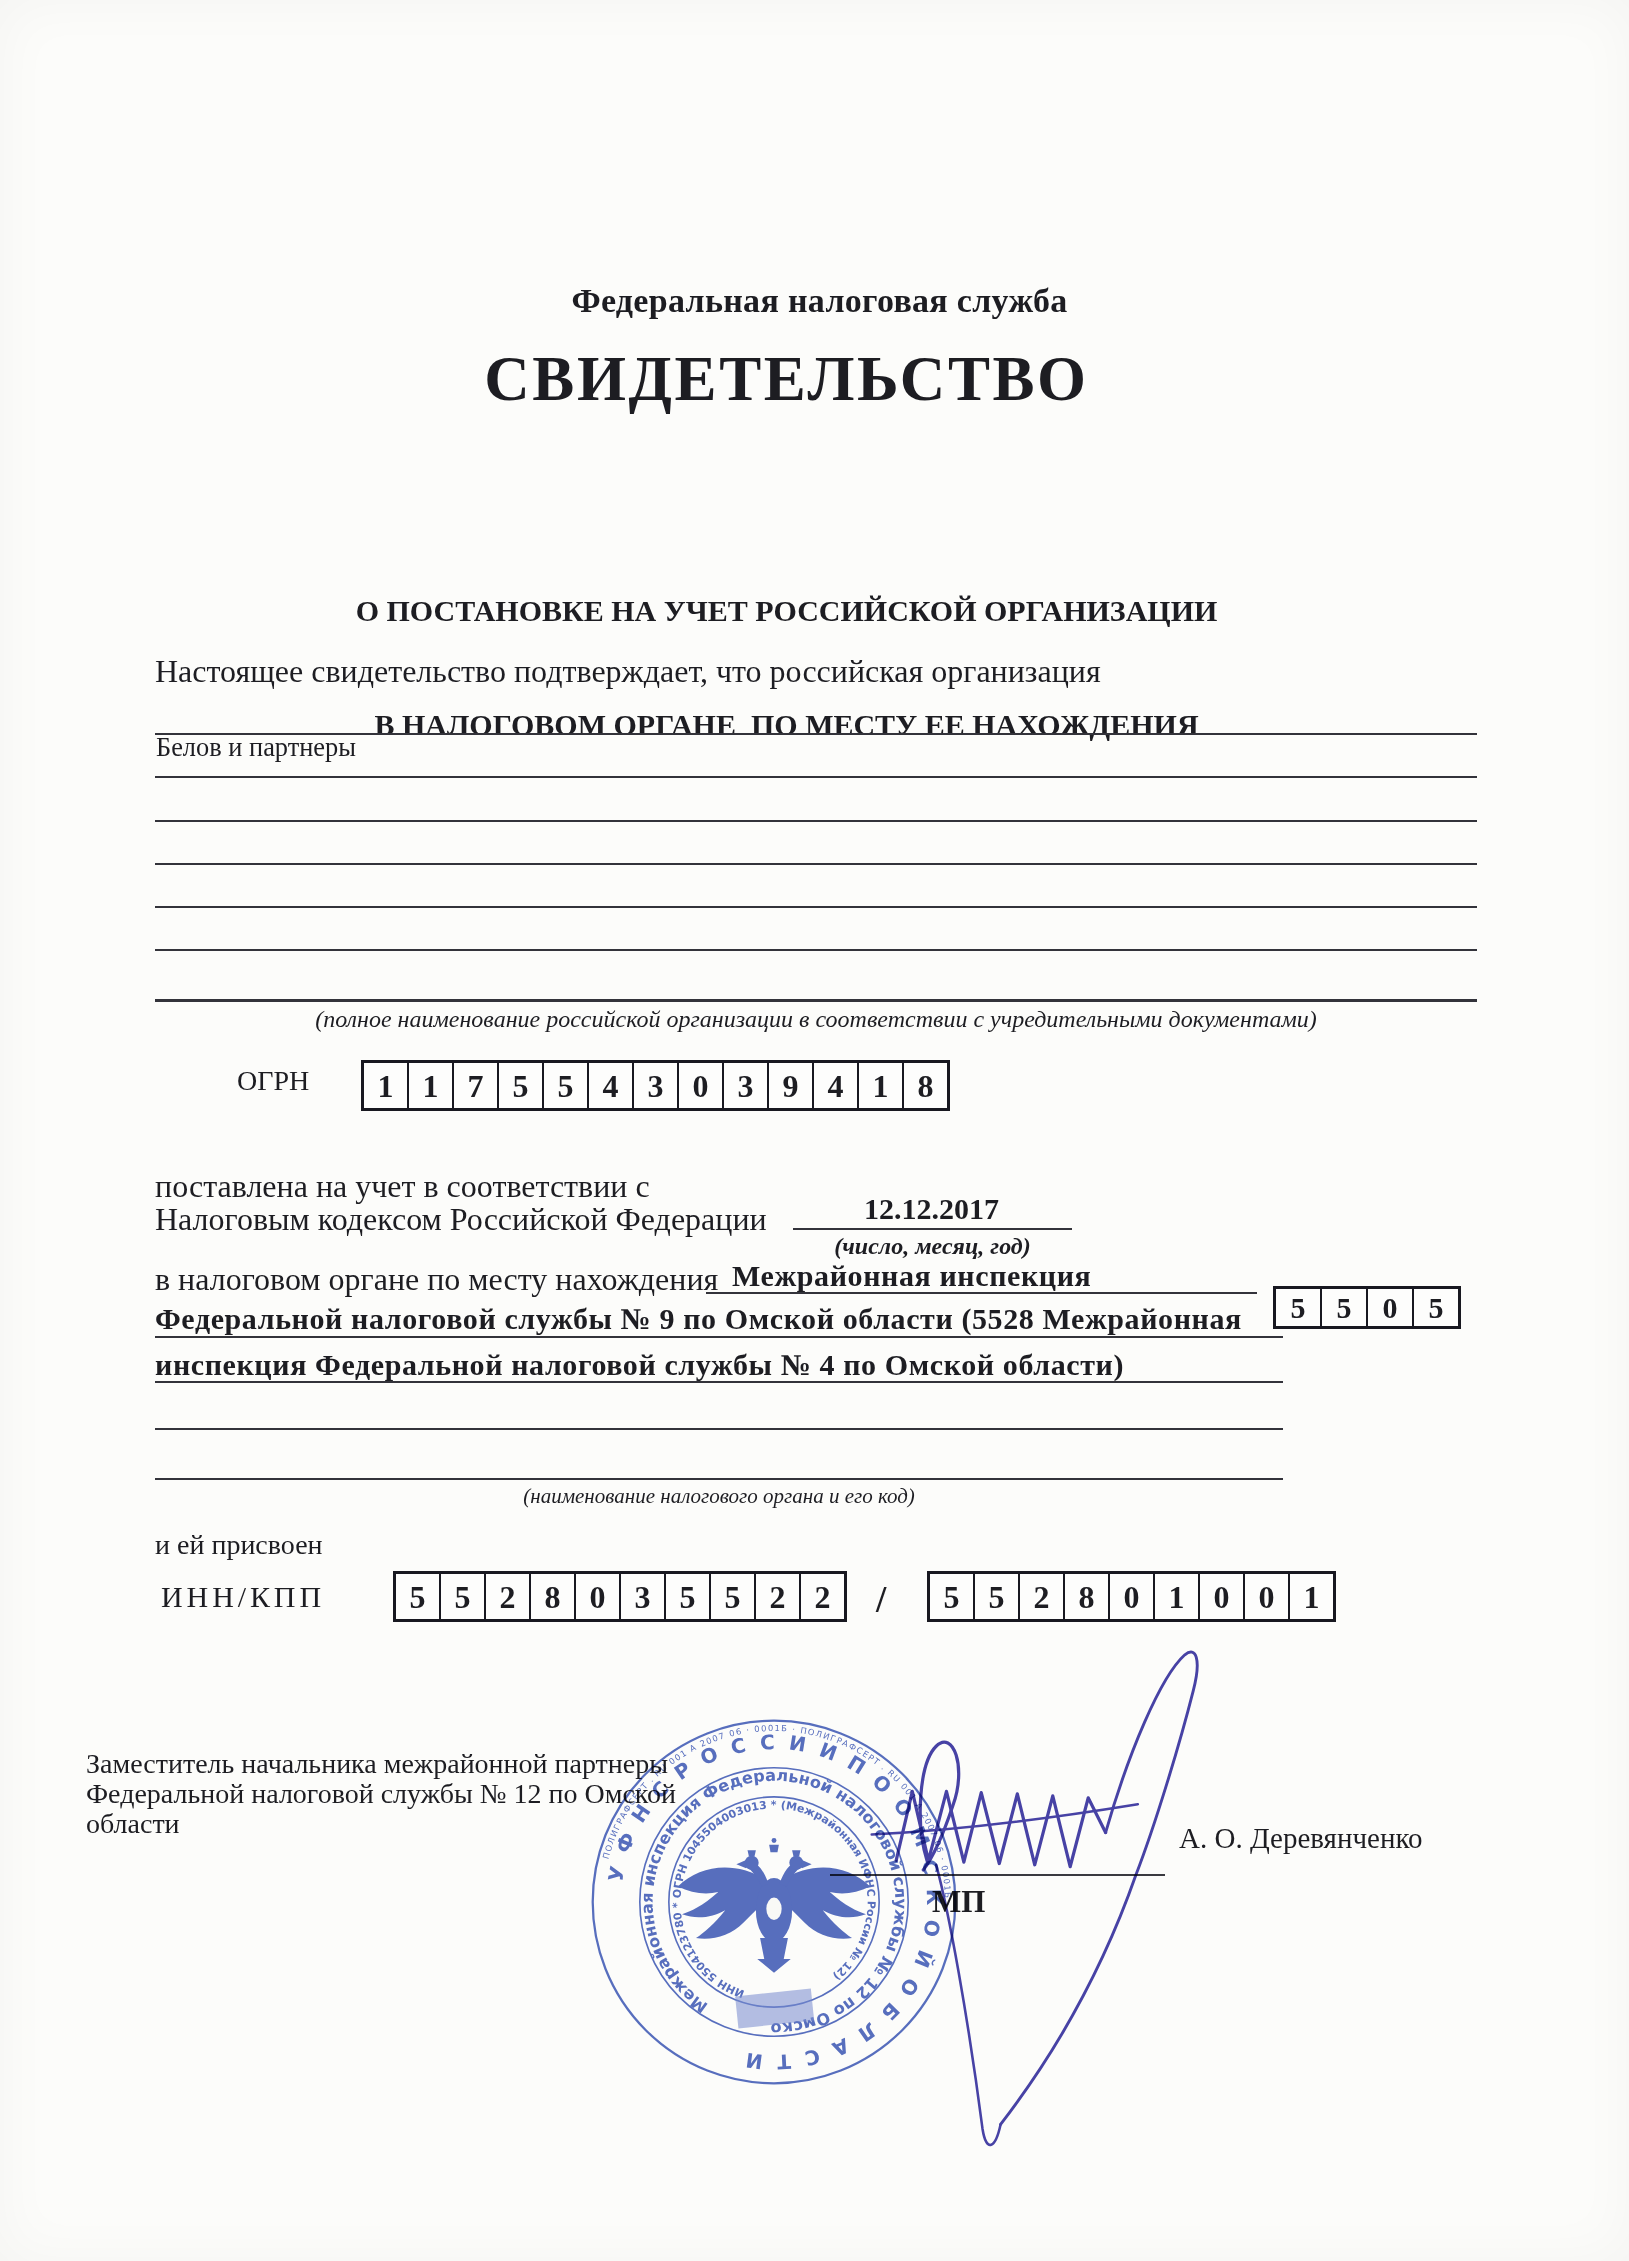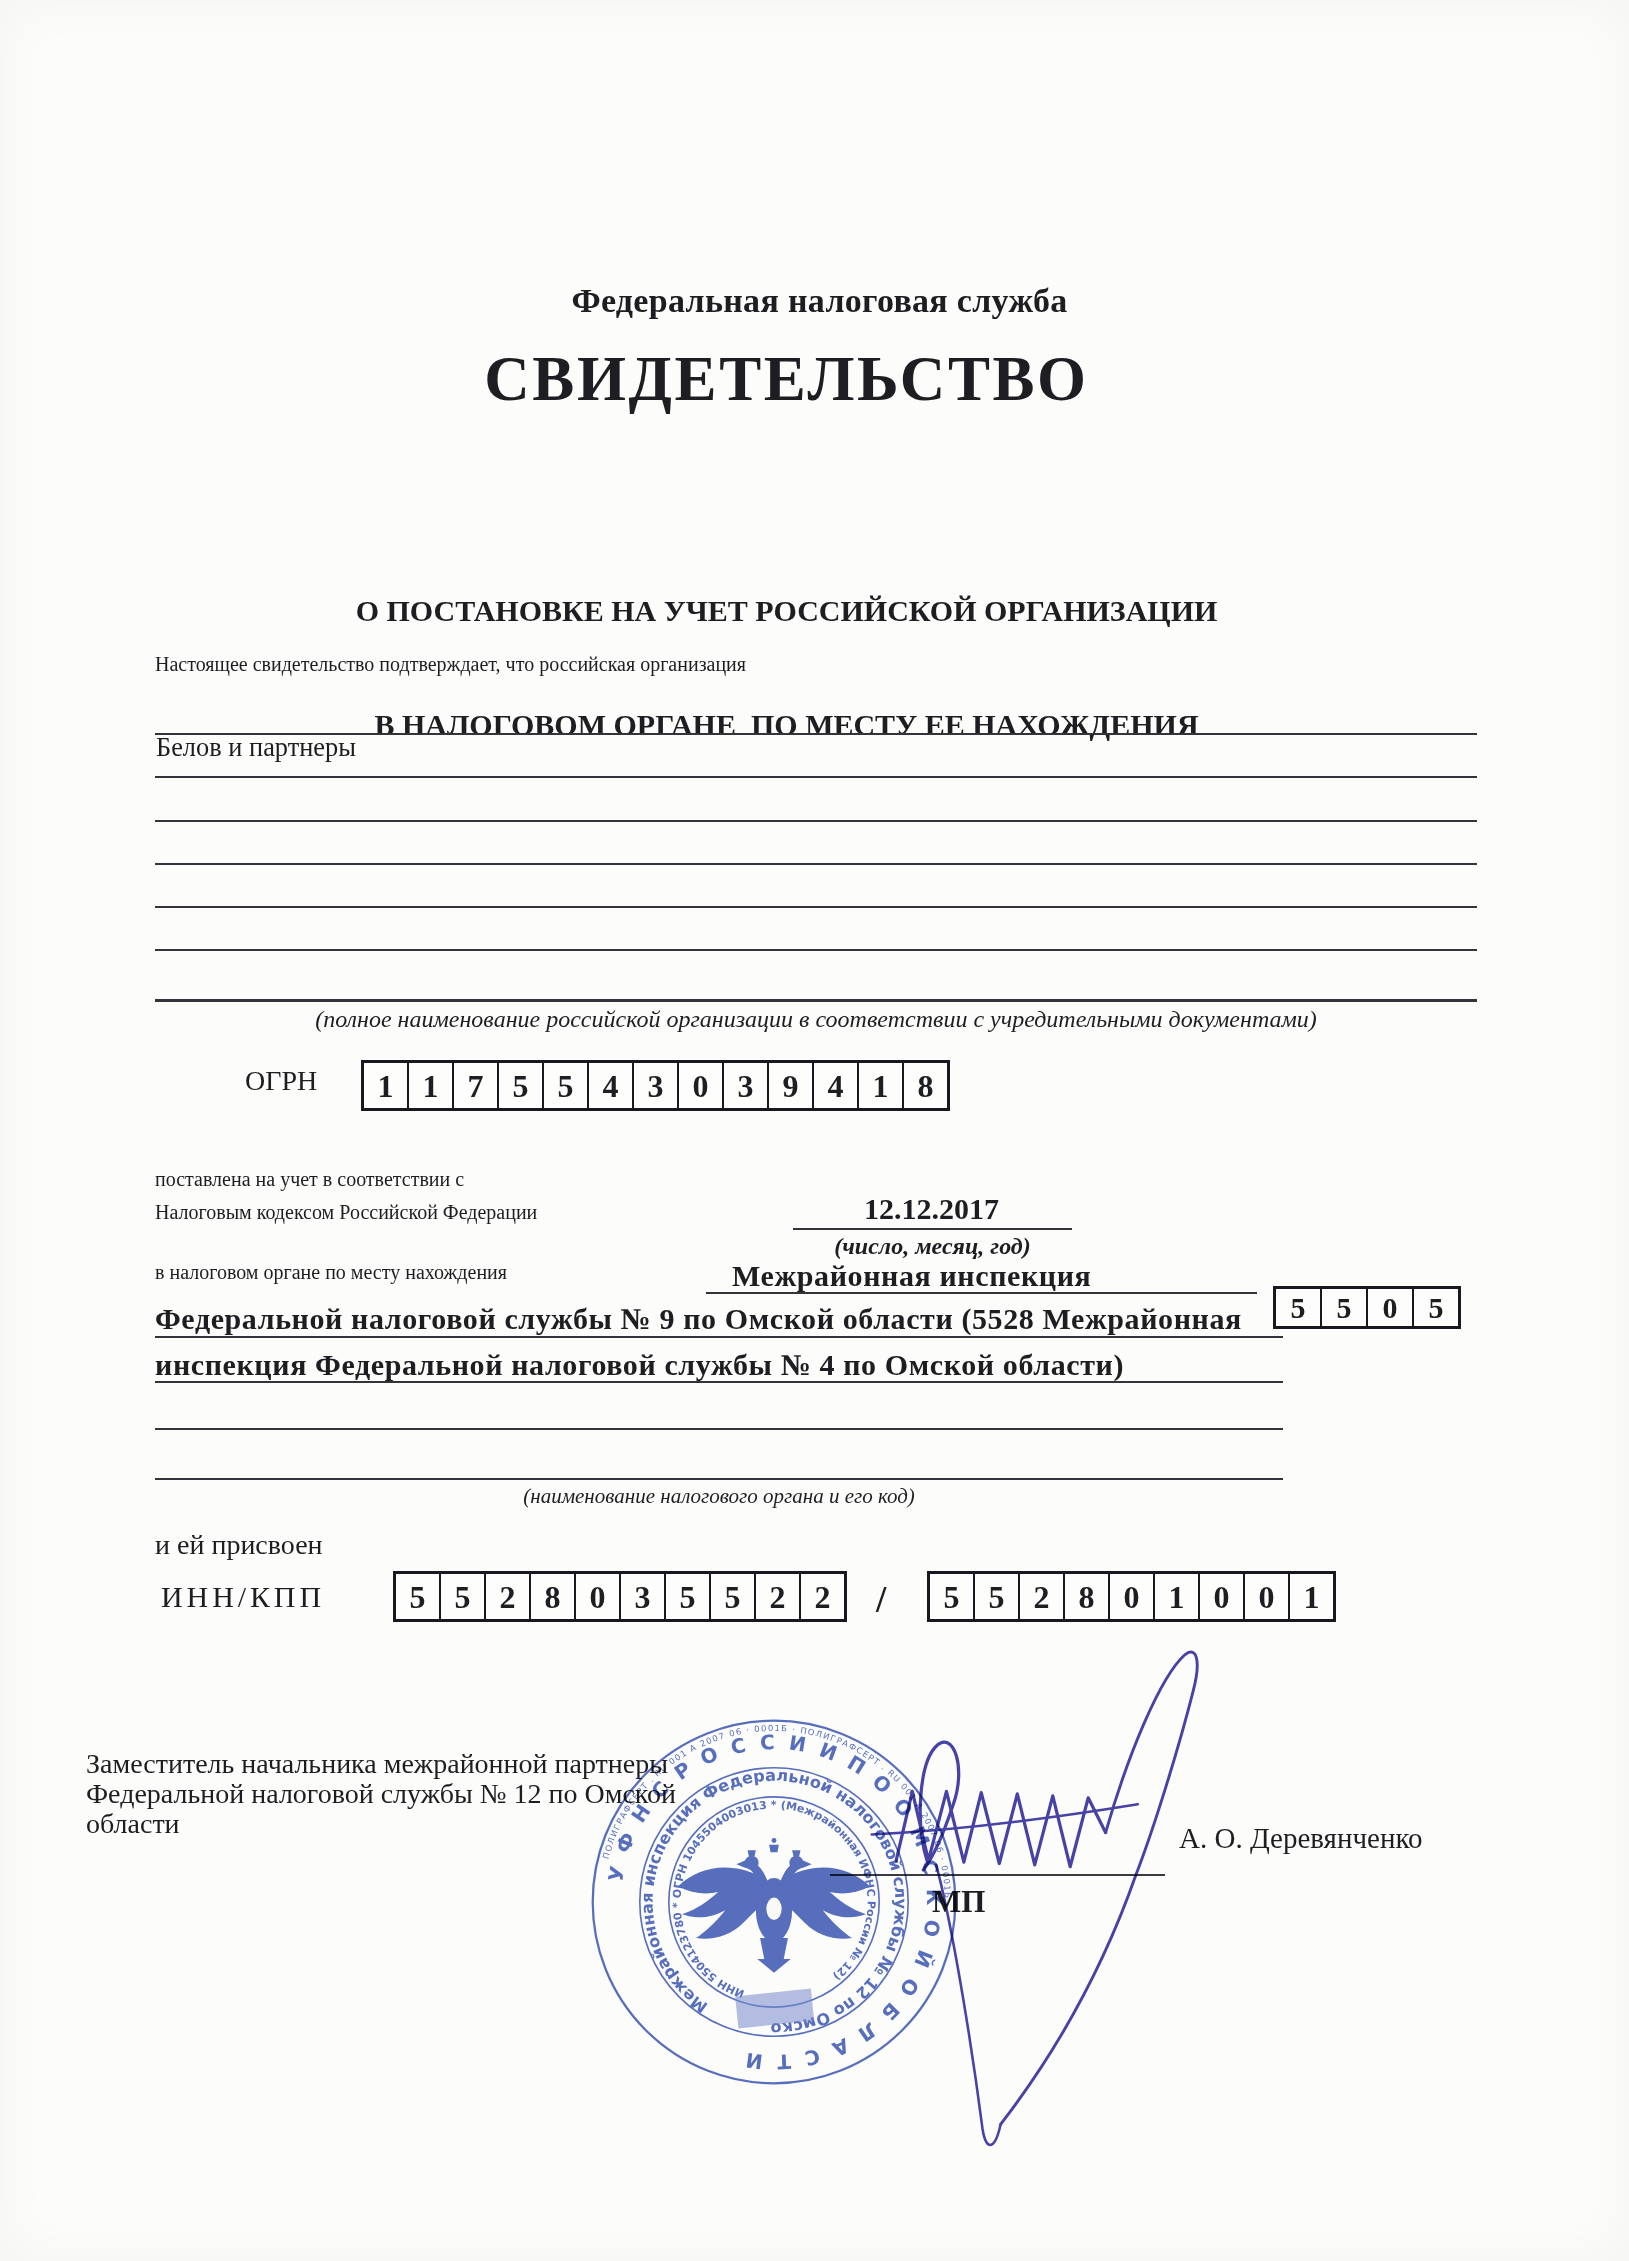--- a/index.html
+++ b/index.html
@@ -27,21 +27,21 @@
     font-weight:bold;font-size:32px;line-height:1;
   }
   .cell:last-child{border-right:none;}
   .cell.small{width:44px;height:37px;font-size:30px;}
   .slash{font-size:37px;font-weight:bold;}
   
   .form-meta{font-size:27px;line-height:40px;}
   .agency{font-size:34px;letter-spacing:0.3px;}
   .doc-title{font-size:63px;letter-spacing:2.6px;}
   .subtitle{font-size:30px;line-height:38px;white-space:pre;}
-  .t{font-size:20px;line-height:1.15;}
+  .t{font-size:32px;line-height:1.15;}
   .t45b{font-size:30px;font-weight:bold;letter-spacing:0.6px;}
   .cap{font-size:24px;font-style:italic;}
   .stamp-wrap{mix-blend-mode:multiply;opacity:0.93;filter:blur(0.3px);}
   .sig-wrap{mix-blend-mode:multiply;}
   .stamp-text{font-family:"DejaVu Sans",sans-serif;fill:#4b64bd;}
 </style>
 </head>
 <body>
 
 <div class="page">
@@ -60,21 +60,21 @@
 
   <div class="rule" style="left:155px;top:733px;width:1322px;"></div>
   <div class="rule" style="left:155px;top:776px;width:1322px;"></div>
   <div class="rule" style="left:155px;top:820px;width:1322px;"></div>
   <div class="rule" style="left:155px;top:863px;width:1322px;"></div>
   <div class="rule" style="left:155px;top:906px;width:1322px;"></div>
   <div class="rule" style="left:155px;top:949px;width:1322px;"></div>
   <div class="rule" style="left:155px;top:999px;width:1322px;height:2.6px;"></div>
   <div class="abs cap center" style="top:1006px;left:155px;width:1322px;">(полное наименование российской организации в соответствии с учредительными документами)</div>
 
-  <div class="abs" style="top:1065px;left:237px;font-size:28px;margin-left:8px;">ОГРН</div>
+  <div class="abs" style="top:1065px;left:237px;font-size:28px;">ОГРН</div>
   <div class="boxrow" style="left:361px;top:1060px;">
     <span class="cell">1</span>
     <span class="cell">1</span>
     <span class="cell">7</span>
     <span class="cell">5</span>
     <span class="cell">5</span>
     <span class="cell">4</span>
     <span class="cell">3</span>
     <span class="cell">0</span>
     <span class="cell">3</span>

